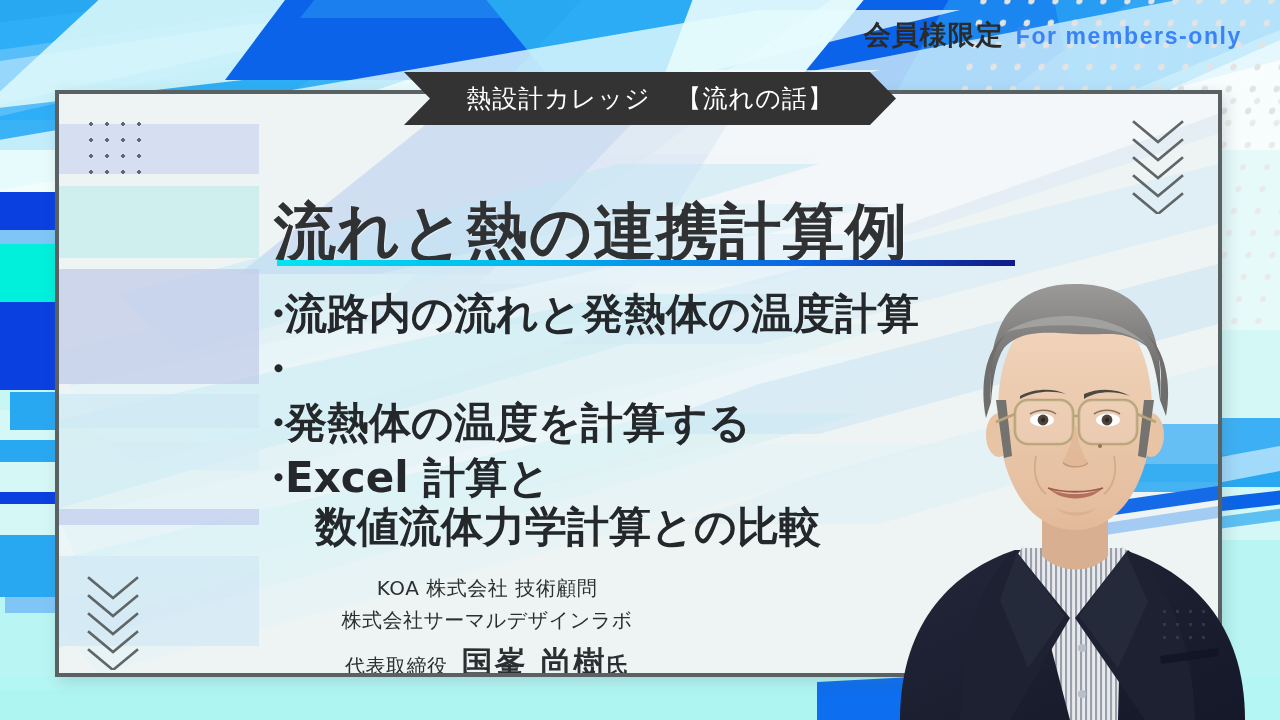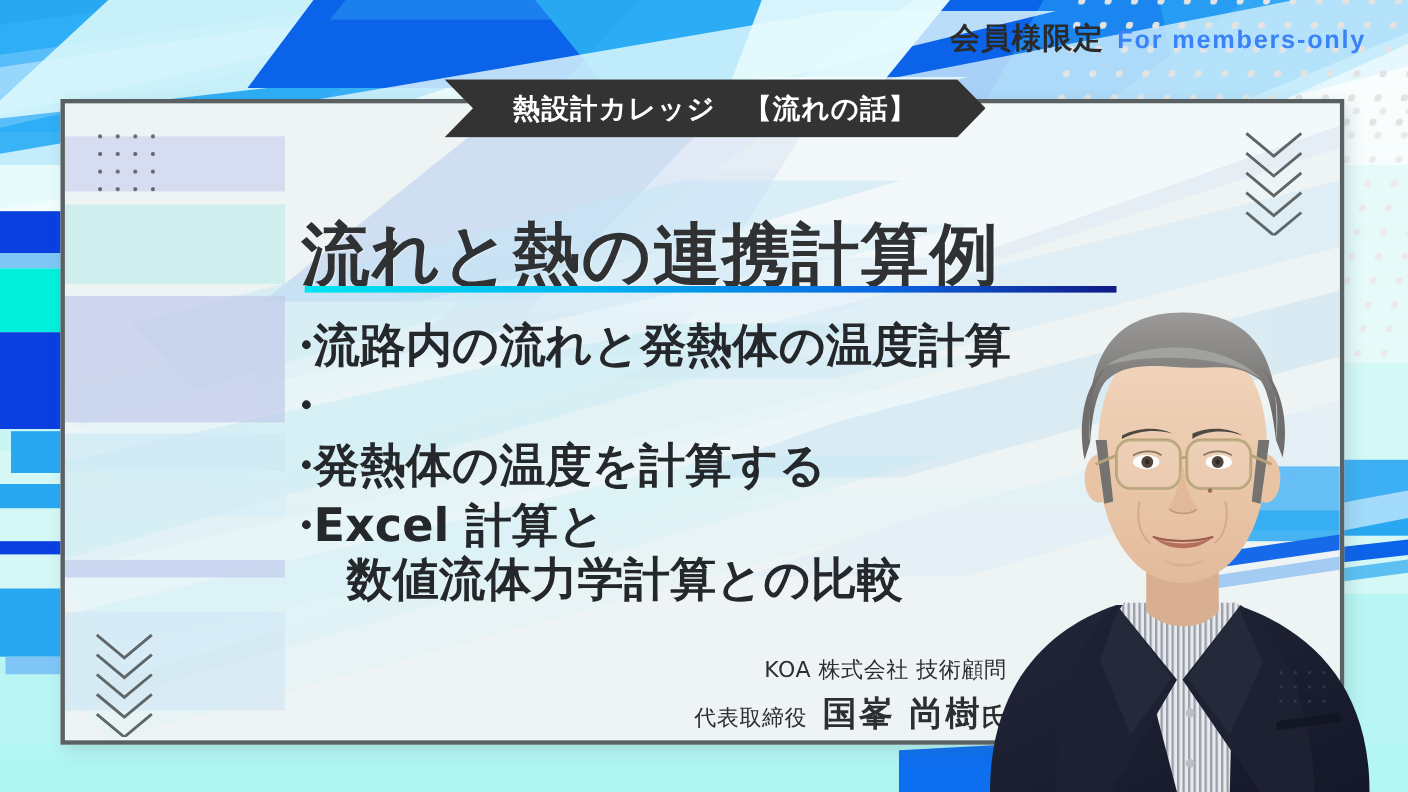--- a/index.html
+++ b/index.html
@@ -48,21 +48,21 @@
   
   .ribbon {
     position:absolute; left:404px; top:72px; width:492px; height:53px;
     background:#333333;
     clip-path:polygon(0 0, 466px 0, 492px 26.5px, 466px 53px, 0 53px, 26px 26.5px);
     display:flex; align-items:center; justify-content:center;
     z-index:40;
     filter:drop-shadow(1px 2px 3px rgba(0,0,0,0.28));
   }
   .ribbon span {
-    color:#ffffff; font-size:25px; font-weight:700; letter-spacing:1px;
+    color:#ffffff; font-size:25px; font-weight:400; letter-spacing:1px;
     font-family:"DejaVu Sans","Liberation Sans",sans-serif;
     white-space:pre;
   }
 
   
   .card {
     position:absolute; left:55px; top:90px; width:1167px; height:587px;
     border:4px solid #5a6163;
     background:#eef3f3;
     overflow:hidden;
@@ -106,22 +106,22 @@
     font-size:42px; font-weight:900; color:#25282b; line-height:1.18;
     font-family:"DejaVu Sans","Liberation Sans",sans-serif;
     margin-bottom:5px;
     white-space:nowrap;
   }
   .bullet .dot { width:28px; flex:0 0 28px; }
   .bullet .txt2 { display:block; padding-left:30px;text-align:center; }
 
   
   .credits {
-    position:absolute; left:0; top:498px; width:856px;
-    text-align:right; z-index:7;
+    position:absolute; left:0; top:478px; width:856px;
+    text-align:center; z-index:7;
   }
   .credits .ln {
     font-size:20px; color:#2c2f31; letter-spacing:.5px; line-height:1.62;
     font-family:"DejaVu Sans","Liberation Sans",sans-serif;
     white-space:nowrap;
   }
   .credits .ln.name { font-size:20px; }
   .credits .ln.name b {
     font-size:31px; font-weight:900; letter-spacing:2px; padding-left:14px;
   }
@@ -312,20 +312,21 @@
           <span>
             <span>Excel 計算と</span>
             <span class="txt2">数値流体力学計算との比較</span>
           </span>
         </div>
 
       </div>
 
       <div class="credits">
         <div class="ln">KOA 株式会社 技術顧問</div>
+        <div class="ln">株式会社サーマルデザインラボ</div>
         <div class="ln name">
           <span>代表取締役</span><b>国峯 尚樹</b><i>氏</i>
         </div>
       </div>
 
     </div>
   </div>
 
   <div class="blue-chip"></div>
 

